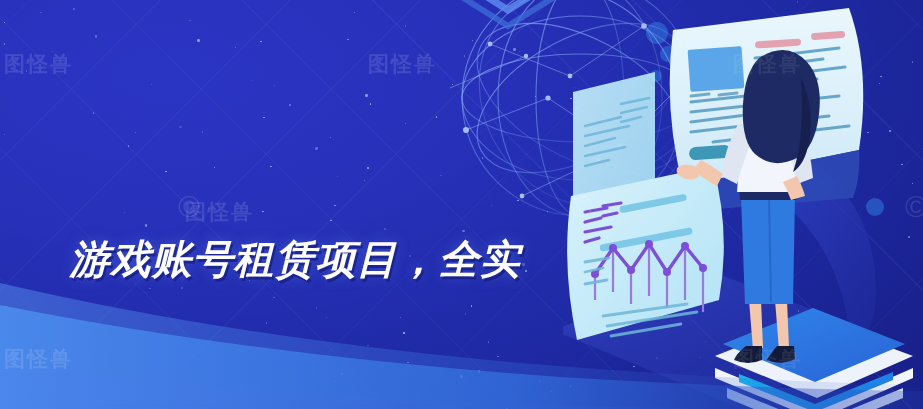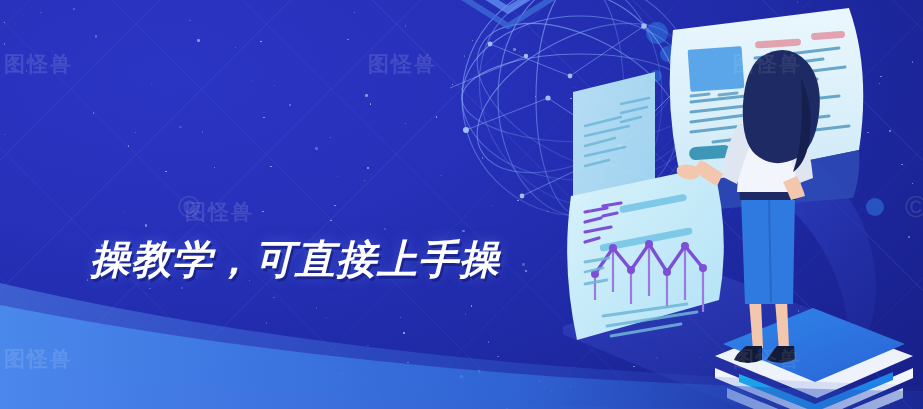--- a/index.html
+++ b/index.html
@@ -451,20 +451,21 @@
         <stop offset="0%" stop-color="#4b86ee" stop-opacity=".55"></stop>
         <stop offset="100%" stop-color="#2a45bb" stop-opacity=".1"></stop>
       </linearGradient>
     </defs>
     <path d="M0 46 Q250 96 560 118 Q760 130 923 132 L923 150 L0 150 Z" fill="url(#w1)"></path>
     <path d="M0 24 Q230 78 520 104 Q740 122 923 126 L923 150 L0 150 Z" fill="url(#w2)" opacity=".55"></path>
     <path d="M0 104 Q200 130 420 142 Q660 152 923 150 L923 150 L0 150 Z" fill="url(#w3)"></path>
   </svg>
 
   <div class="headline">
+    <span class="ln">游戏账号租赁项目，全实</span>
     <span class="ln">操教学，可直接上手操</span>
     
   </div>
 
   <div class="wm-layer" id="wm-layer">
       <div class="wm" style="left: 4px; top: 50px;">图怪兽</div>
       <div class="wm" style="left: 368px; top: 50px;">图怪兽</div>
       <div class="wm dark" style="left: 733px; top: 50px;">图怪兽</div>
       <div class="wm" style="left: 4px; top: 345px;">图怪兽</div>
       <div class="wm dark" style="left: 733px; top: 345px;">图怪兽</div>

